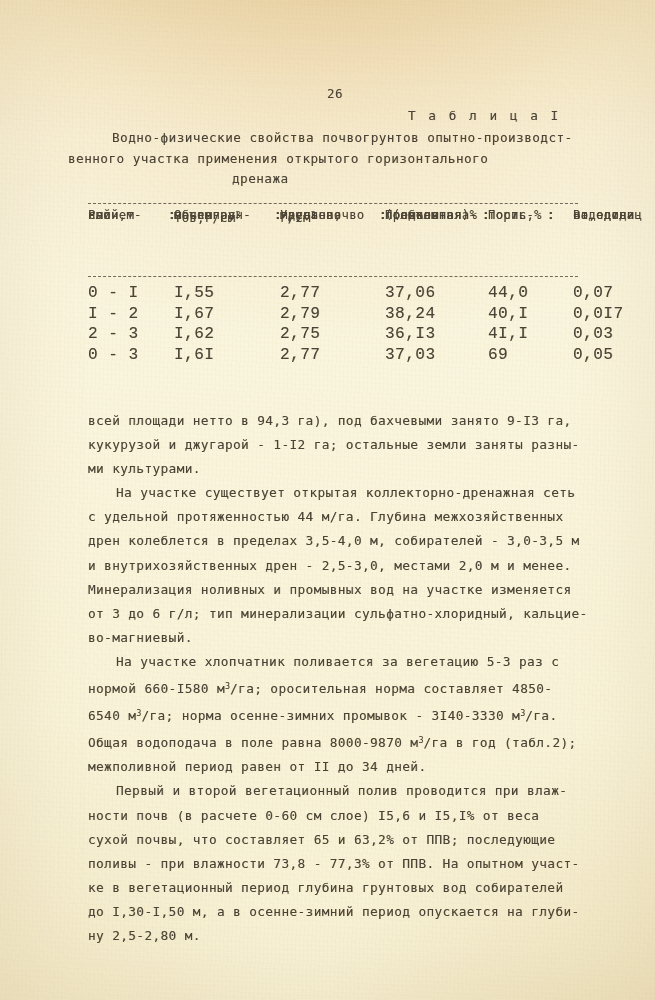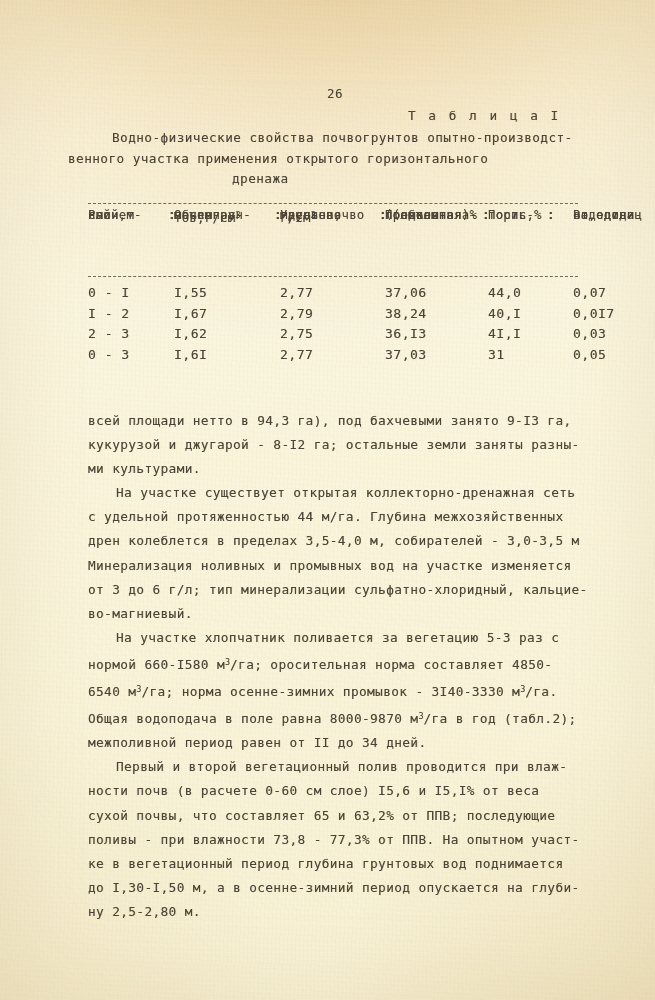--- a/index.html
+++ b/index.html
@@ -122,22 +122,23 @@
     white-space: pre;
   }
 
   .cells {
     position: relative;
   }
   .datarow {
     position: relative;
     height: 20.6px;
     white-space: pre;
-    font-size: 13px;
+    font-size: 16px;
     letter-spacing: 0.5px;
+    font-family: Liberation Mono, monospace;
   }
   .c {
     position: absolute;
     top: 0;
     white-space: pre;
   }
   .col0 { left: 0px; }
   .col1 { left: 86px; }
   .col2 { left: 192px; }
   .col3 { left: 297px; }
@@ -229,56 +230,57 @@
           <span class="c col2">2,75</span>
           <span class="c col3">36,I3</span>
           <span class="c col4">4I,I</span>
           <span class="c col5">0,03</span>
         </div>
         <div class="datarow">
           <span class="c col0">0 - 3</span>
           <span class="c col1">I,6I</span>
           <span class="c col2">2,77</span>
           <span class="c col3">37,03</span>
-          <span class="c col4">31</span>
+          <span class="c col4">69</span>
           <span class="c col5">0,05</span>
         </div>
       </div>
     </div>
 
     <div class="body">
 
       <div class="para">
         <span class="line">всей площади нетто в 94,3 га), под бахчевыми занято 9-I3 га,</span>
-        <span class="line">кукурузой и джугарой - 8-I2 га; остальные земли заняты разны-</span>
+        <span class="line">кукурузой и джугарой - 1-I2 га; остальные земли заняты разны-</span>
         <span class="line">ми культурами.</span>
       </div>
 
       <div class="para">
         <span class="line indent">На участке существует открытая коллекторно-дренажная сеть</span>
         <span class="line">с удельной протяженностью 44 м/га. Глубина межхозяйственных</span>
         <span class="line">дрен колеблется в пределах 3,5-4,0 м, собирателей - 3,0-3,5 м</span>
+        <span class="line">и внутрихозяйственных дрен - 2,5-3,0, местами 2,0 м и менее.</span>
         <span class="line">Минерализация ноливных и промывных вод на участке изменяется</span>
         <span class="line">от 3 до 6 г/л; тип минерализации сульфатно-хлоридный, кальцие-</span>
         <span class="line">во-магниевый.</span>
       </div>
 
       <div class="para">
         <span class="line indent">На участке хлопчатник поливается за вегетацию 5-3 раз с</span>
         <span class="line">нормой 660-I580 м<sup>3</sup>/га; оросительная норма составляет 4850-</span>
         <span class="line">6540 м<sup>3</sup>/га; норма осенне-зимних промывок - 3I40-3330 м<sup>3</sup>/га.</span>
         <span class="line">Общая водоподача в поле равна 8000-9870 м<sup>3</sup>/га в год (табл.2);</span>
         <span class="line">межполивной период равен от II до 34 дней.</span>
       </div>
 
       <div class="para">
         <span class="line indent">Первый и второй вегетационный полив проводится при влаж-</span>
         <span class="line">ности почв (в расчете 0-60 см слое) I5,6 и I5,I% от веса</span>
         <span class="line">сухой почвы, что составляет 65 и 63,2% от ППВ; последующие</span>
         <span class="line">поливы - при влажности 73,8 - 77,3% от ППВ. На опытном участ-</span>
-        <span class="line">ке в вегетационный период глубина грунтовых вод поднимается</span>
+        <span class="line">ке в вегетационный период глубина грунтовых вод собирателей</span>
         <span class="line">до I,30-I,50 м, а в осенне-зимний период опускается на глуби-</span>
         <span class="line">ну 2,5-2,80 м.</span>
       </div>
 
     </div>
   </div>
 </div>
 
 </body></html>

